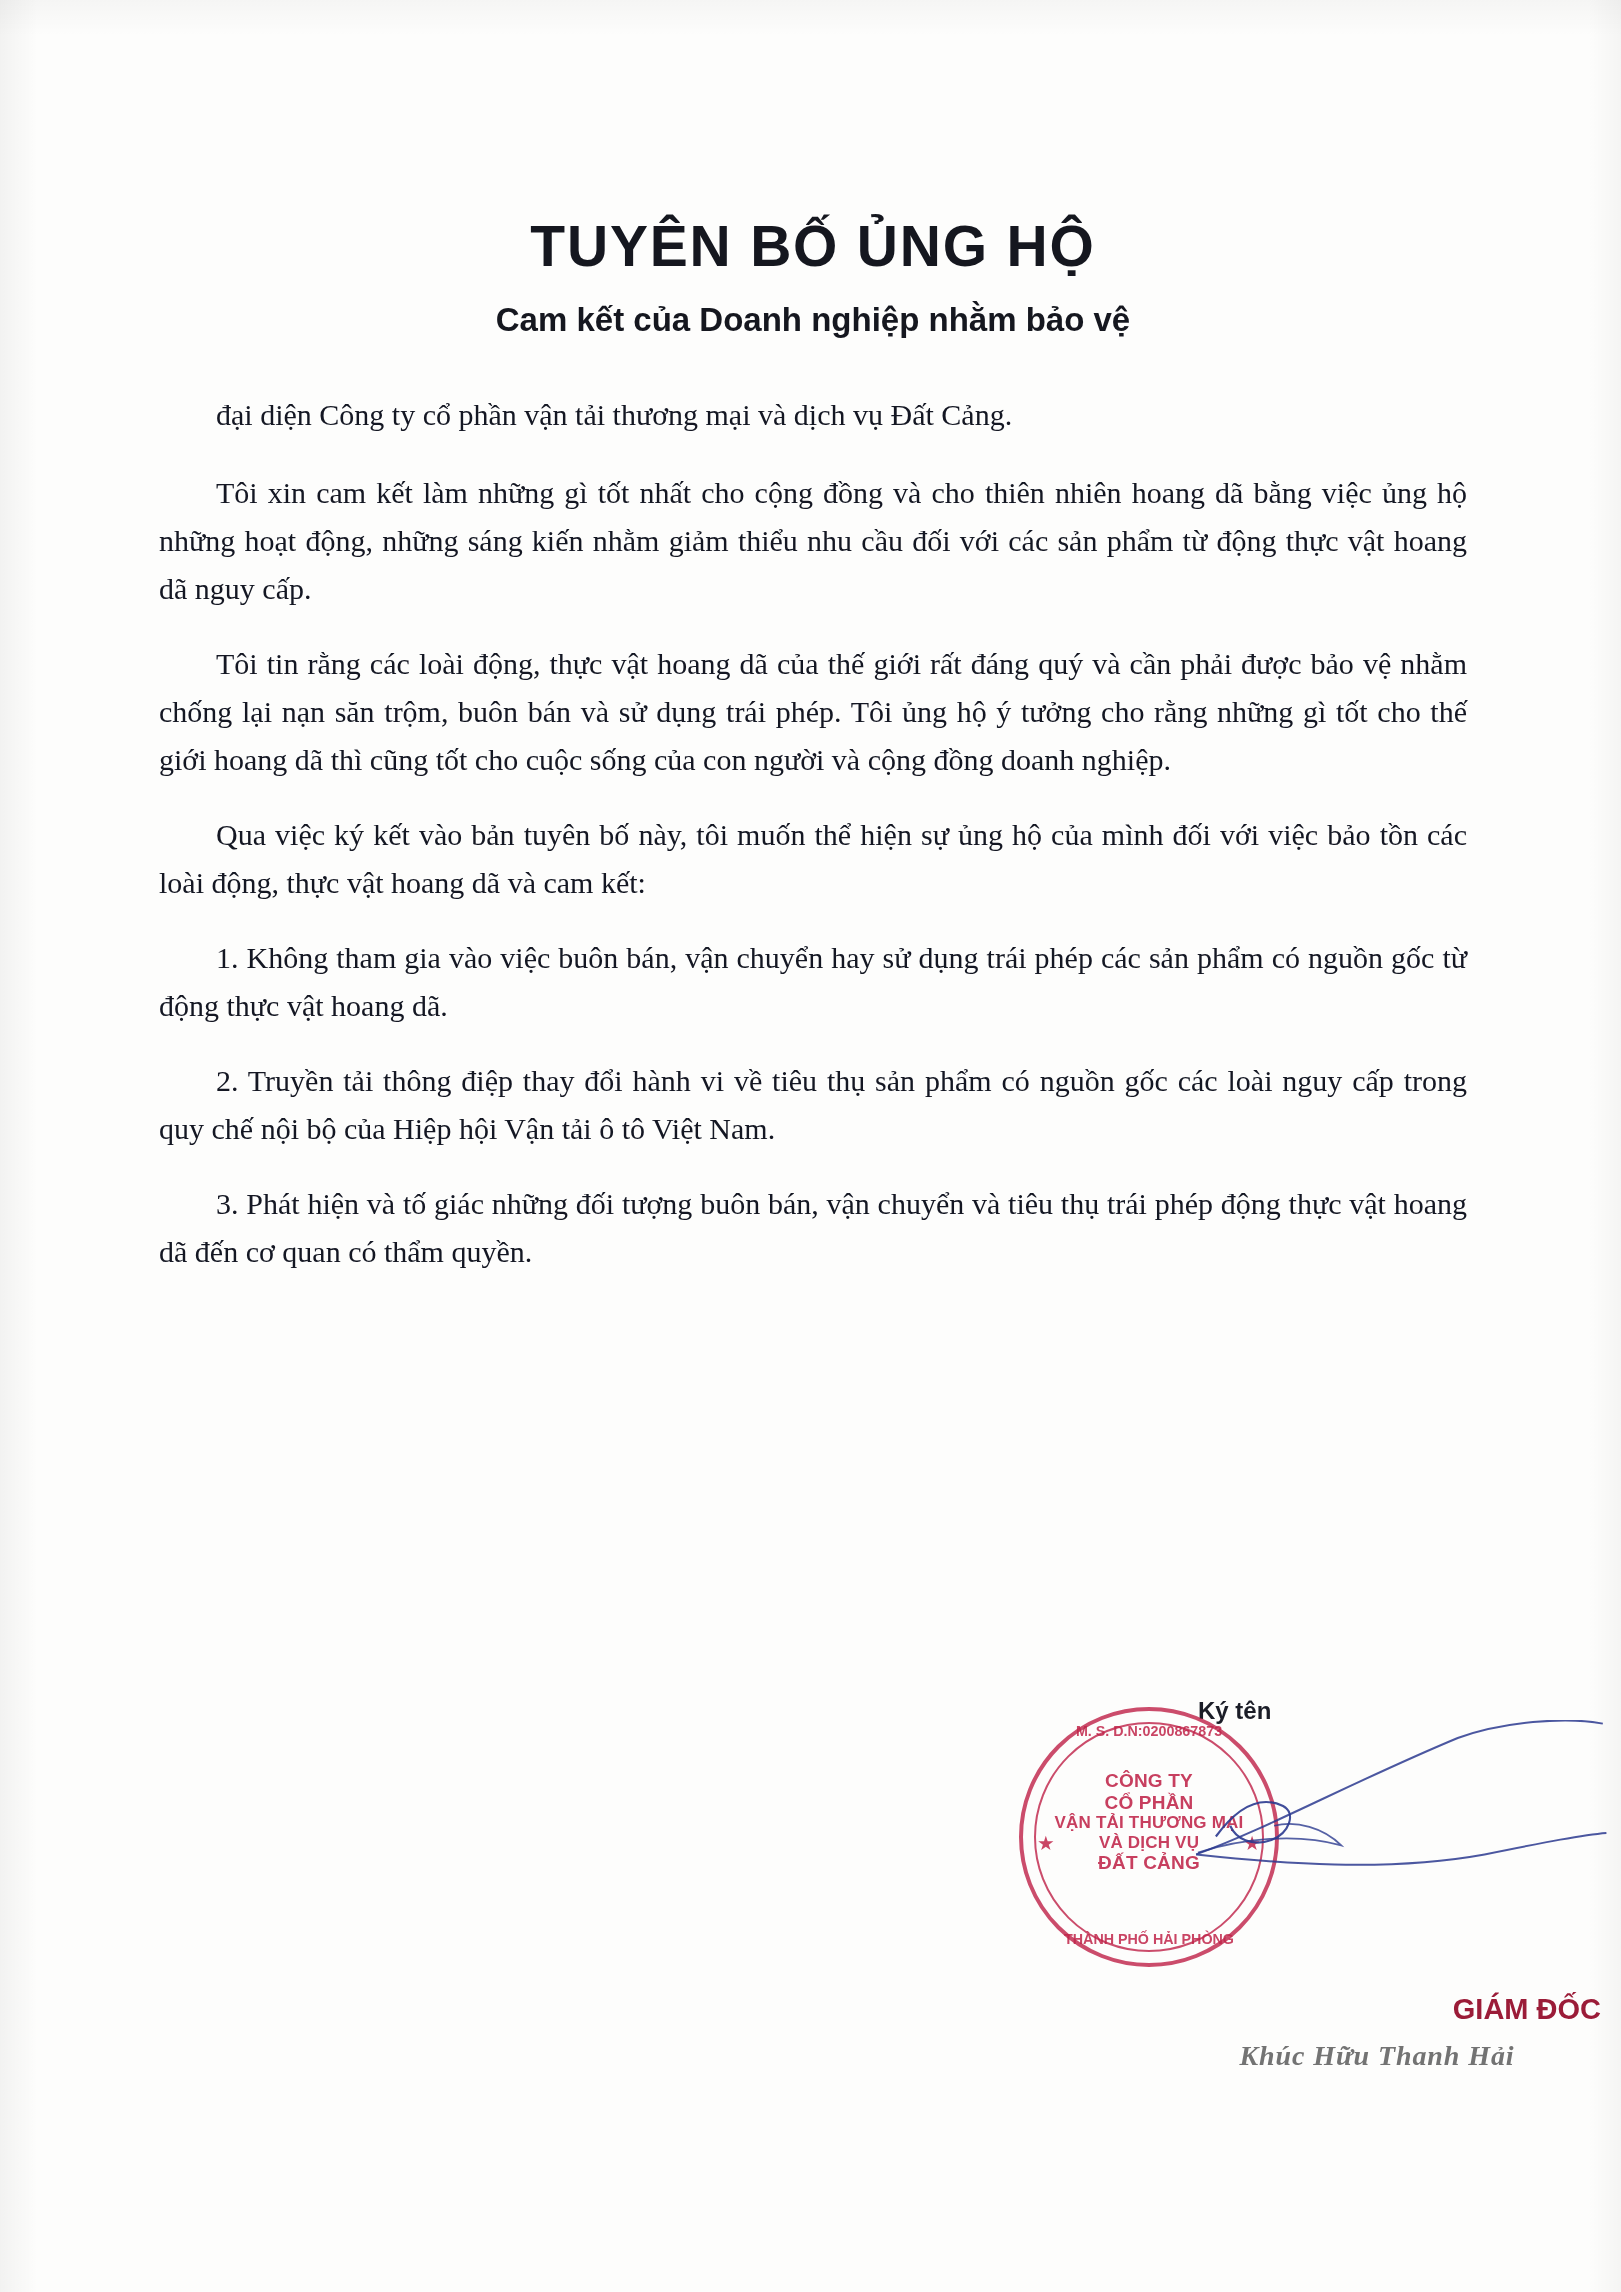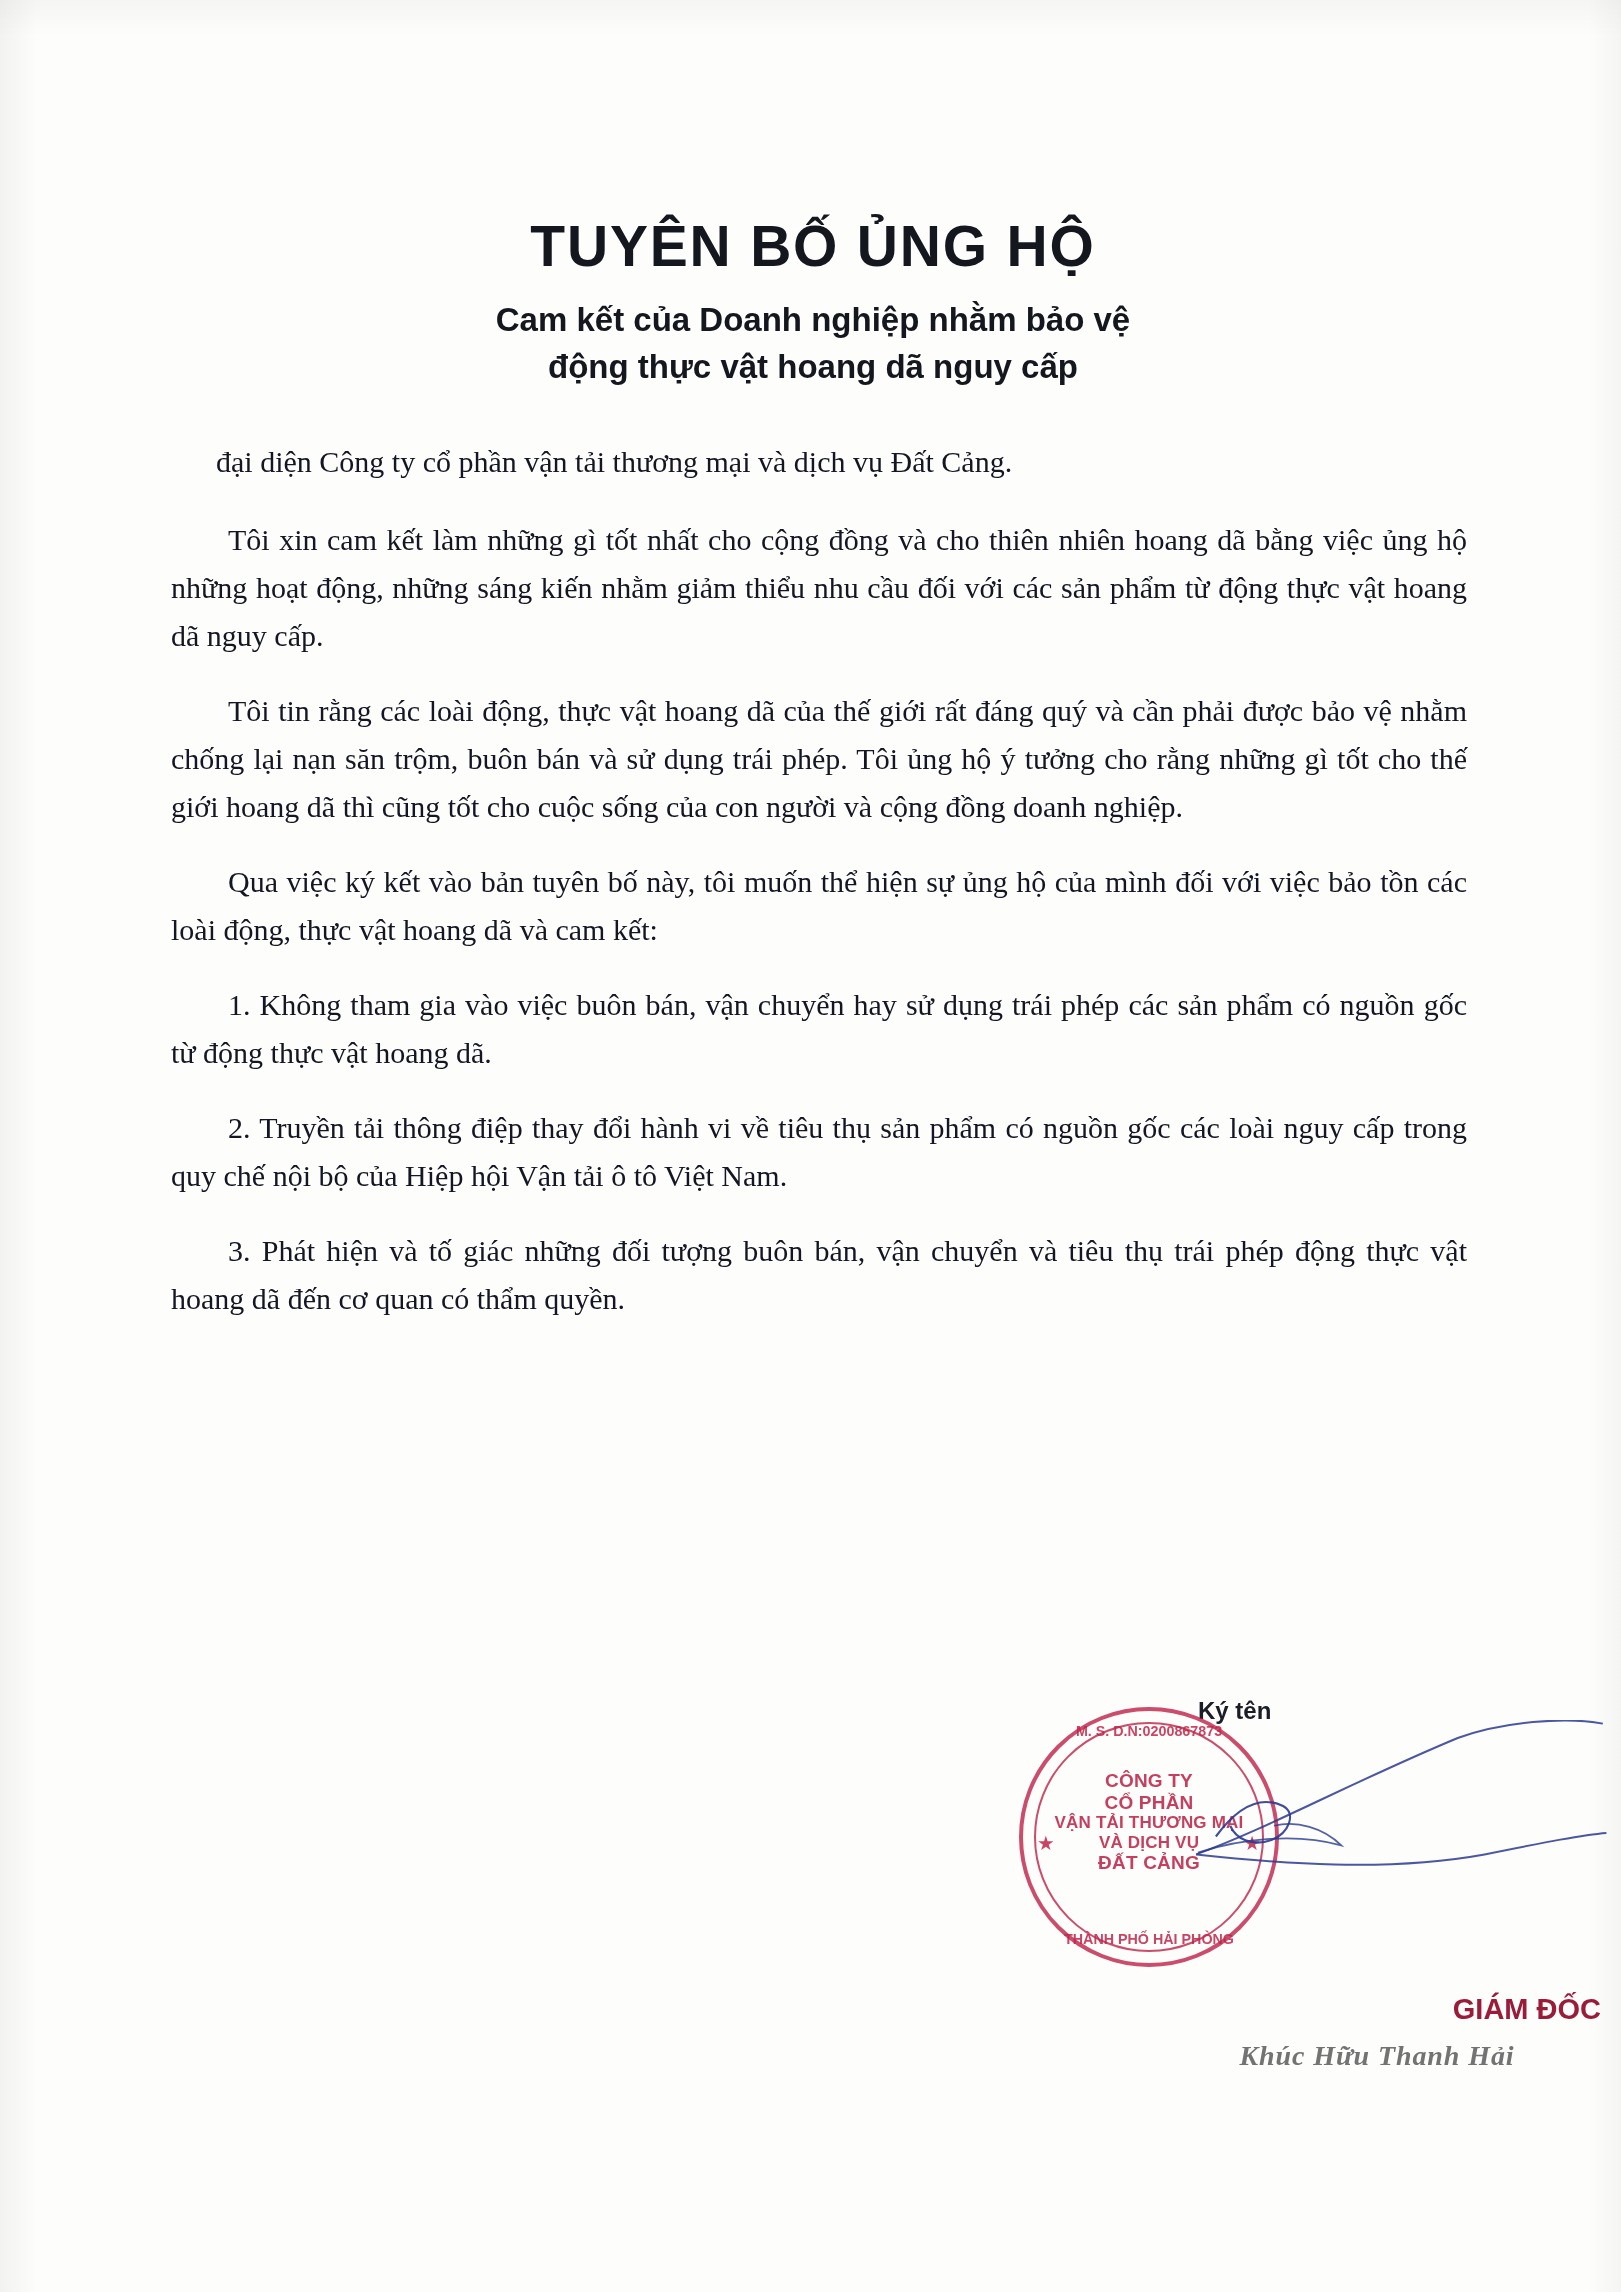--- a/index.html
+++ b/index.html
@@ -79,21 +79,21 @@
     line-height: 1.57;
     color: #141723;
   }
   .intro-line {
     margin: 0;
     padding-left: 57px;
     font-size: 30px;
     line-height: 1.55;
   }
   .para {
-    margin: 0 0 0 12px;
+    margin: 0 0 0 0;
     text-align: justify;
     text-justify: inter-word;
     text-indent: 57px;
     font-size: 30px;
     line-height: 1.6;
   }
   .para + .para { margin-top: 27px; }
   .gap-md { height: 30px; }
 
   
@@ -205,21 +205,20 @@
   <div class="scan-edge-left"></div>
   <div class="scan-edge-right"></div>
   <div class="scan-edge-top"></div>
 
   <div class="content">
 
     <h1 class="doc-title">TUYÊN BỐ ỦNG HỘ</h1>
 
     <div class="doc-subtitle">
       <div>Cam kết của Doanh nghiệp nhằm bảo vệ</div>
-      <div>động thực vật hoang dã nguy cấp</div>
     </div>
 
     <div class="body-block">
       <p class="intro-line">đại diện Công ty cổ phần vận tải thương mại và dịch vụ Đất Cảng.</p>
 
       <div class="gap-md"></div>
 
       <p class="para">Tôi xin cam kết làm những gì tốt nhất cho cộng đồng và cho thiên nhiên hoang dã bằng việc ủng hộ những hoạt động, những sáng kiến nhằm giảm thiểu nhu cầu đối với các sản  phẩm từ động thực vật hoang dã nguy cấp.</p>
       <p class="para">Tôi tin rằng các loài động, thực vật hoang dã của thế giới rất đáng quý và cần phải được bảo vệ nhằm chống lại nạn săn trộm, buôn bán và sử dụng trái phép. Tôi ủng hộ ý tưởng cho rằng những gì tốt cho thế giới hoang dã thì cũng tốt cho cuộc sống của con người và cộng đồng doanh nghiệp.</p>
       <p class="para">Qua việc ký kết vào bản tuyên bố này, tôi muốn thể hiện sự ủng hộ của mình đối với việc bảo tồn các loài động, thực vật hoang dã và cam kết:</p>

